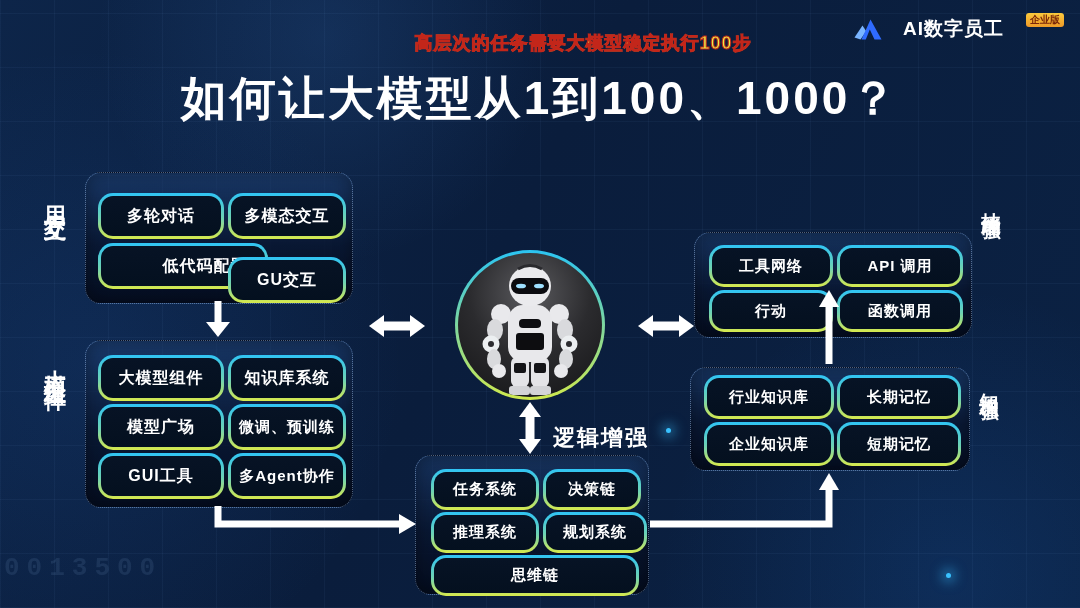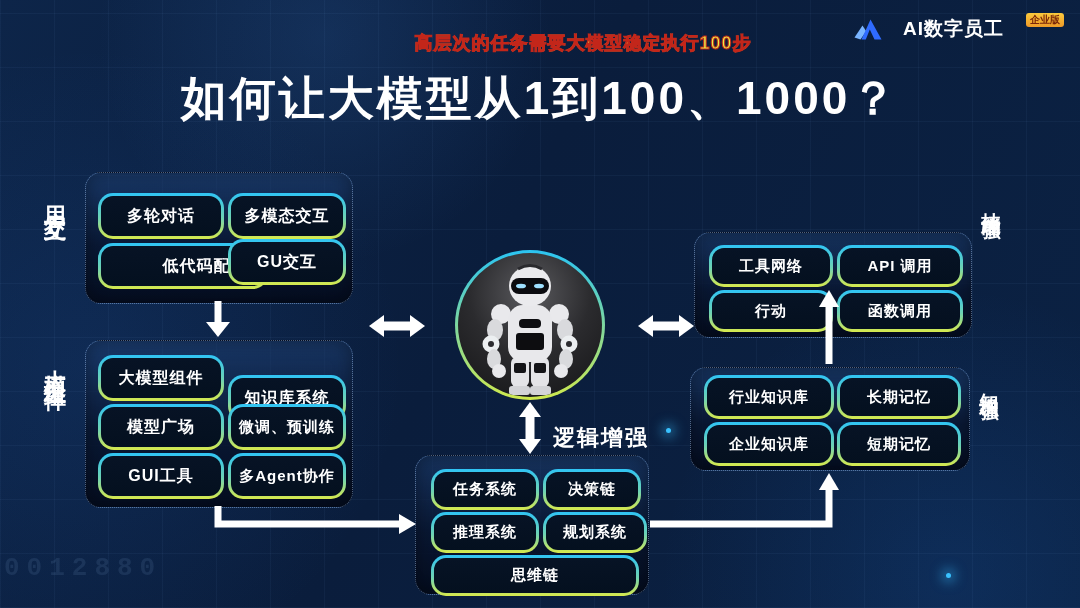--- a/index.html
+++ b/index.html
@@ -69,21 +69,21 @@
   .binary{
     position:absolute;left:4px;top:553px;font-size:26px;font-weight:bold;
     color:rgba(130,170,220,.13);letter-spacing:7px;font-family:"Liberation Mono","DejaVu Sans Mono",monospace;
   }
 </style>
 </head>
 <body>
 
 <div class="canvas">
 
-  <div class="binary">0012880</div>
+  <div class="binary">0013500</div>
   <div class="dash"></div>
   <div class="dot" style="left:666px;top:428px;"></div>
   <div class="dot" style="left:946px;top:573px;"></div>
 
   <div class="subtitle">高层次的任务需要大模型稳定执行100步</div>
   <div class="title">如何让大模型从1到100、1000？</div>
 
   <div class="logo">
     <span style="display:inline-flex;">
       <svg width="30" height="26" viewBox="0 0 30 26">
@@ -93,28 +93,28 @@
     </span>
     <span class="logo-text">AI数字员工</span>
     <span class="logo-badge">企业版</span>
   </div>
 
   <div class="vlabel left" style="left:40px;top:188px;">用户交互</div>
   <div class="group" style="left:85px;top:172px;width:266px;height:130px;">
     <div class="node" style="left:12px;top:20px;width:120px;height:40px;">多轮对话</div>
     <div class="node" style="left:142px;top:20px;width:112px;height:40px;">多模态交互</div>
     <div class="node" style="left:12px;top:70px;width:120px;height:40px;padding-left:44px;">低代码配置</div>
-    <div class="node" style="left:142px;top:66px;width:112px;height:40px;">GU交互</div>
+    <div class="node" style="left:142px;top:84px;width:112px;height:40px;">GU交互</div>
   </div>
 
   <div class="vlabel left" style="left:40px;top:352px;">大模型组件</div>
   <div class="group" style="left:85px;top:340px;width:266px;height:166px;">
     <div class="node" style="left:12px;top:14px;width:120px;height:40px;">大模型组件</div>
-    <div class="node" style="left:142px;top:14px;width:112px;height:40px;margin-top:20px;">知识库系统</div>
-    <div class="node" style="left:12px;top:63px;width:120px;height:40px;border-radius:16px;">模型广场</div>
+    <div class="node" style="left:142px;top:14px;width:112px;height:40px;">知识库系统</div>
+    <div class="node" style="left:12px;top:63px;width:120px;height:40px;">模型广场</div>
     <div class="node sm" style="left:142px;top:63px;width:112px;height:40px;">微调、预训练</div>
     <div class="node" style="left:12px;top:112px;width:120px;height:40px;">GUI工具</div>
     <div class="node sm" style="left:142px;top:112px;width:112px;height:40px;">多Agent协作</div>
   </div>
 
   <div class="vlabel right" style="left:978px;top:197px;">技能增强</div>
   <div class="group" style="left:694px;top:184px;width:276px;height:104px;margin-top:48px;">
     <div class="node sm" style="left:14px;top:12px;width:118px;height:36px;">工具网络</div>
     <div class="node sm" style="left:142px;top:12px;width:120px;height:36px;">API 调用</div>
     <div class="node sm" style="left:14px;top:57px;width:118px;height:36px;">行动</div>

